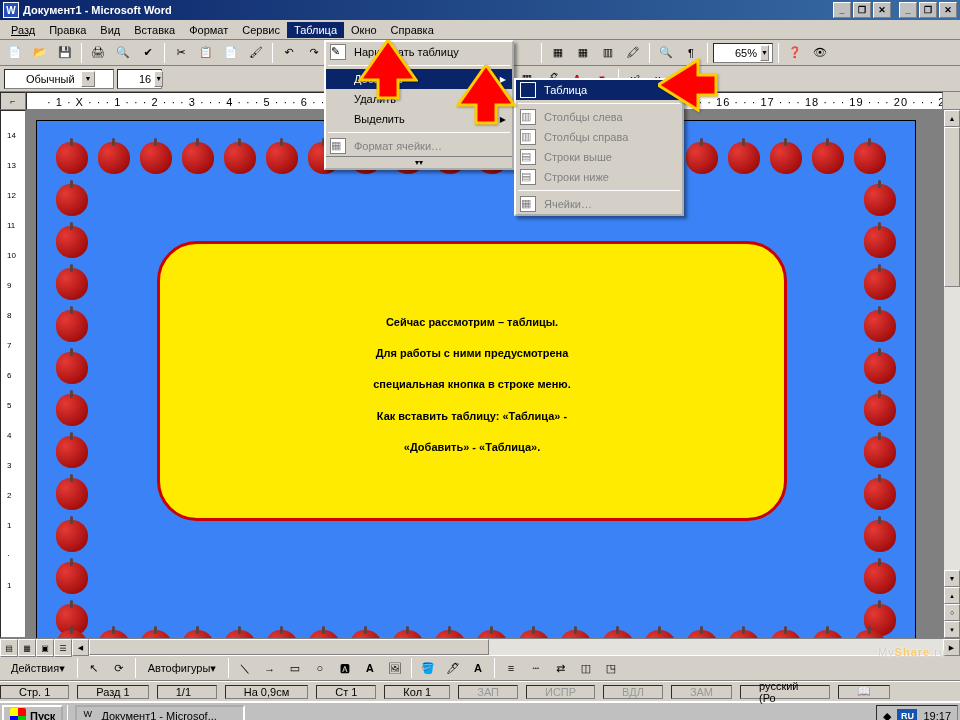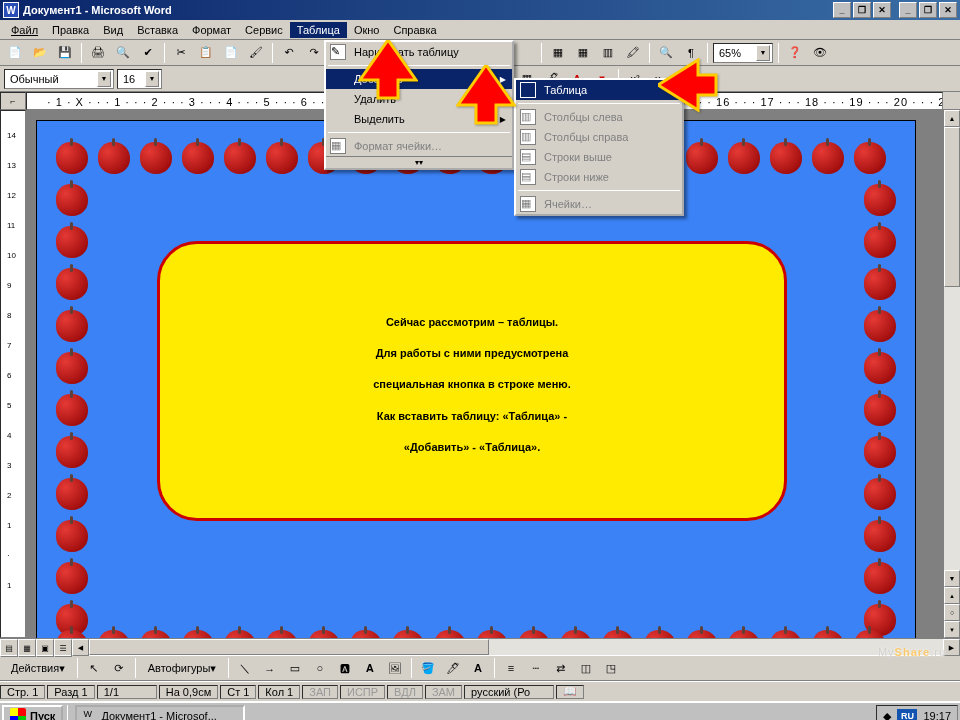--- a/index.html
+++ b/index.html
@@ -9,21 +9,21 @@
   .titlebar .ttl{flex:0 0 auto;font-weight:bold;}
   .titlebar .sp{flex:1;}
   .winbtn{width:18px;height:16px;background:#c0c0c0;border:1px solid #808080;border-top-color:#fff;border-left-color:#fff;margin-left:2px;display:flex;align-items:center;justify-content:center;font-size:9px;font-weight:bold;color:#000;}
   .menubar{height:20px;background:#d4d0c8;display:flex;align-items:center;padding:0 4px;border-bottom:1px solid #808080;}
   .menubar span{padding:2px 7px;cursor:default;}
   .menubar span.active{background:#0a246a;color:#fff;}
   .menubar span u{text-decoration:underline;}
   .toolbar{height:26px;background:#d4d0c8;border-bottom:1px solid #808080;display:flex;align-items:center;padding:2px 4px;gap:3px;}
   .tbtn{width:22px;height:22px;border:1px solid transparent;display:flex;align-items:center;justify-content:center;}
   .sep{width:1px;height:20px;background:#808080;border-right:1px solid #fff;margin:0 2px;}
-  .combo{height:20px;background:#fff;border:1px inset #808080;display:flex;align-items:center;padding:0 2px;}
+  .combo{height:20px;background:#fff;border:1px inset #808080;display:flex;align-items:center;padding:0 18px;}
   .combo .cv{flex:1;padding:0 3px;}
   .combo .dd{width:14px;height:16px;background:#d4d0c8;border:1px solid #808080;border-top-color:#fff;border-left-color:#fff;display:flex;align-items:center;justify-content:center;font-size:7px;}
   .format-bar{height:26px;background:#d4d0c8;border-bottom:1px solid #808080;display:flex;align-items:center;padding:2px 4px;gap:3px;}
   .ruler-area{height:18px;background:#d4d0c8;display:flex;border-bottom:1px solid #808080;}
   .ruler-corner{width:26px;height:18px;background:#d4d0c8;border:1px inset #808080;display:flex;align-items:center;justify-content:center;font-size:9px;}
   .ruler{flex:1;background:#fff;border:1px inset #808080;height:18px;position:relative;font-size:8px;overflow:hidden;}
   .ruler .ticks{position:absolute;left:20px;top:3px;white-space:nowrap;letter-spacing:1px;color:#000;}
   .workarea{position:relative;height:528px;background:#808080;display:flex;}
   .v-ruler{width:26px;background:#fff;border:1px inset #808080;position:relative;overflow:hidden;}
   .v-ruler .vticks{position:absolute;top:10px;left:6px;font-size:8px;color:#000;line-height:30px;}
@@ -43,21 +43,21 @@
   .menu-item .arr{position:absolute;right:6px;font-size:8px;}
   .menu-item .ico{position:absolute;left:4px;width:16px;height:16px;border:1px solid #808080;background:#fff;}
   .menu-sep{height:1px;margin:3px 2px;background:#808080;border-bottom:1px solid #fff;}
   .menu-expand{height:12px;display:flex;align-items:center;justify-content:center;font-size:8px;color:#000;border-top:1px solid #808080;}
   
   .big-arrow{position:absolute;z-index:200;}
   .big-arrow svg{filter:drop-shadow(1px 1px 1px rgba(0,0,0,0.3));}
   
   .bottom-toolbar{height:26px;background:#d4d0c8;border-top:1px solid #fff;border-bottom:1px solid #808080;display:flex;align-items:center;padding:2px 4px;gap:3px;}
   .statusbar{height:20px;background:#d4d0c8;border-top:1px solid #fff;display:flex;align-items:center;font-size:10px;}
-  .status-cell{border:1px inset #808080;height:14px;padding:0 6px;margin-right:2px;display:flex;align-items:center;}
+  .status-cell{border:1px inset #808080;height:14px;padding:0 18px;margin-right:8px;display:flex;align-items:center;}
   .status-cell.dis{color:#999;text-align:right;}
   .taskbar{height:28px;background:#c0c0c0;border-top:2px solid #fff;display:flex;align-items:center;padding:2px;}
   .start-btn{height:22px;background:#c0c0c0;border:2px outset #fff;display:flex;align-items:center;padding:0 6px;gap:4px;font-weight:bold;}
   .start-btn .flag{width:16px;height:16px;background:conic-gradient(#f00 0 25%,#0c0 0 50%,#00f 0 75%,#ff0 0);border-radius:2px;}
   .task-btn{height:22px;background:#c0c0c0;border:2px inset #fff;display:flex;align-items:center;padding:0 6px;gap:4px;margin-left:3px;min-width:170px;}
   .tray{margin-left:auto;height:22px;border:1px inset #808080;display:flex;align-items:center;padding:0 6px;gap:6px;}
   .lang{width:20px;height:14px;background:#1254b0;color:#fff;font-size:9px;display:flex;align-items:center;justify-content:center;font-weight:bold;}
   .scrollbar-v{width:17px;background:#d4d0c8;border-left:1px solid #808080;display:flex;flex-direction:column;}
   .sbtn{height:17px;background:#d4d0c8;border:1px solid #808080;border-top-color:#fff;border-left-color:#fff;display:flex;align-items:center;justify-content:center;font-size:7px;}
   .strack{flex:1;background:#e4e2dc;position:relative;}
@@ -79,21 +79,21 @@
   <div class="winbtn">_</div>
   <div class="winbtn">❐</div>
   <div class="winbtn">✕</div>
   <div style="width:6px"></div>
   <div class="winbtn">_</div>
   <div class="winbtn">❐</div>
   <div class="winbtn">✕</div>
 </div>
 
 <div class="menubar">
-  <span><u>Файл</u></span>
+  <span><u>Разд</u></span>
   <span>Правка</span>
   <span>Вид</span>
   <span>Вставка</span>
   <span>Формат</span>
   <span>Сервис</span>
   <span class="active">Таблица</span>
   <span>Окно</span>
   <span>Справка</span>
 </div>
 

